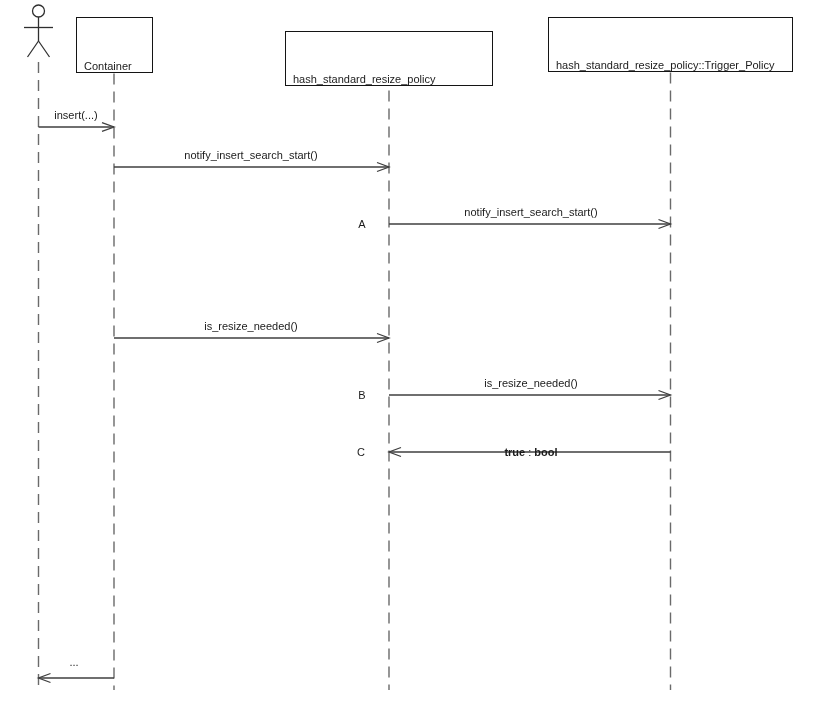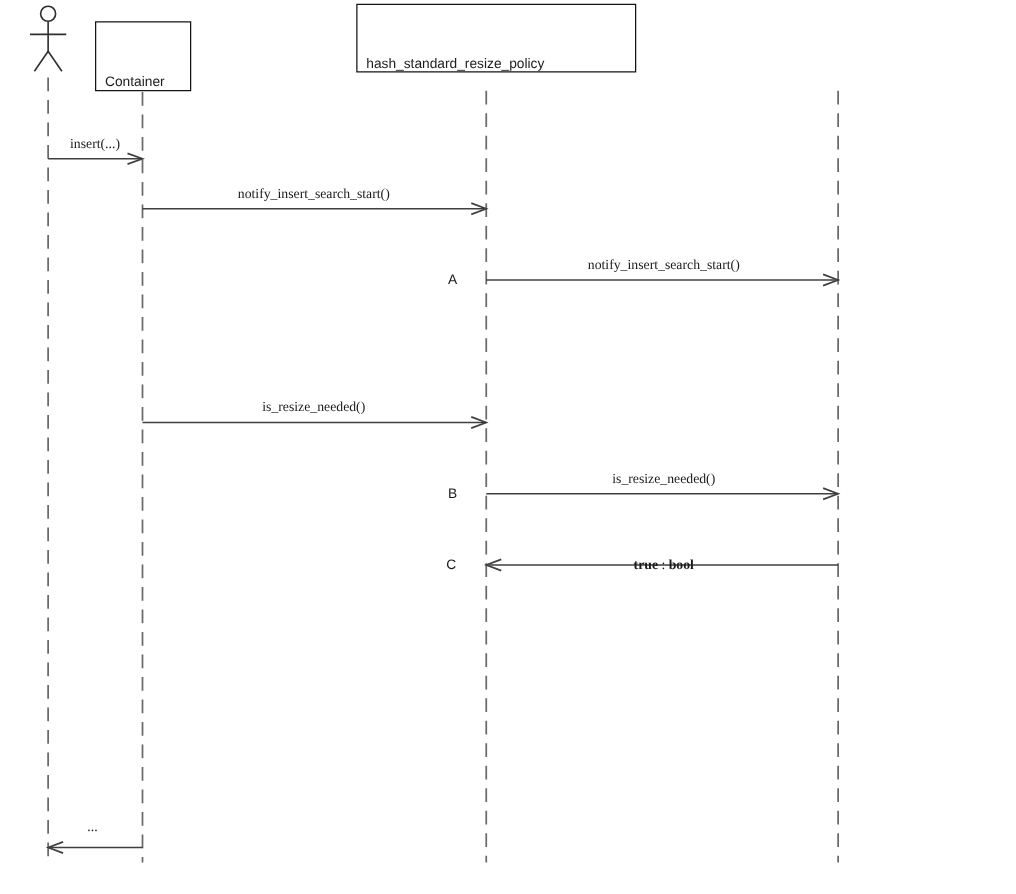--- a/index.html
+++ b/index.html
@@ -14,21 +14,21 @@
   .lifeline{stroke:var(--lifeline);stroke-width:1.4;stroke-dasharray:11 7;fill:none;}
   .arrow{stroke:var(--line);stroke-width:1.3;fill:none;}
   .figure{stroke:#2f2f2f;stroke-width:1.3;fill:none;}
   .head-box{
     position:absolute;box-sizing:border-box;border:1.5px solid var(--border);
     background:var(--bg);display:flex;align-items:flex-end;padding-left:7px;
     font-size:11px;white-space:nowrap;color:var(--text);
   }
   .msg-label{
     position:absolute;transform:translateX(-50%);font-size:11px;line-height:13px;
-    white-space:nowrap;color:var(--text);font-family:Liberation Serif, serif;
+    white-space:nowrap;color:var(--text);
   }
   .seq-label{
     position:absolute;transform:translateX(-50%);font-size:11px;line-height:13px;color:var(--text);
   }
   .bold{font-weight:bold;}
 </style>
 </head>
 <body>
 
 <div class="stage">
@@ -80,22 +80,25 @@
 
     <g class="arrow">
       <line x1="114" y1="678" x2="38.5" y2="678"></line>
       <polyline points="50.5,673.5 38.5,678 50.5,682.5"></polyline>
     </g>
   </svg>
 
   <div class="head-box" style="left:76px;top:17px;width:77px;height:56px">
     <span>Container</span>
   </div>
-  <div class="head-box" style="left:285px;top:3px;width:224px;height:55px">
+  <div class="head-box" style="left:285px;top:31px;width:208px;height:55px">
     <span>hash_standard_resize_policy</span>
+  </div>
+  <div class="head-box" style="left:548px;top:17px;width:245px;height:55px">
+    <span>hash_standard_resize_policy::Trigger_Policy</span>
   </div>
 
   <div class="msg-label" style="left:76px;top:109px">insert(...)</div>
   <div class="msg-label" style="left:251px;top:149px">notify_insert_search_start()</div>
   <div class="msg-label" style="left:531px;top:206px">notify_insert_search_start()</div>
   <div class="msg-label" style="left:251px;top:320px">is_resize_needed()</div>
   <div class="msg-label" style="left:531px;top:377px">is_resize_needed()</div>
   <div class="msg-label" style="left:531px;top:446px">
     <span class="bold">true</span><span> : </span><span class="bold">bool</span>
   </div>

